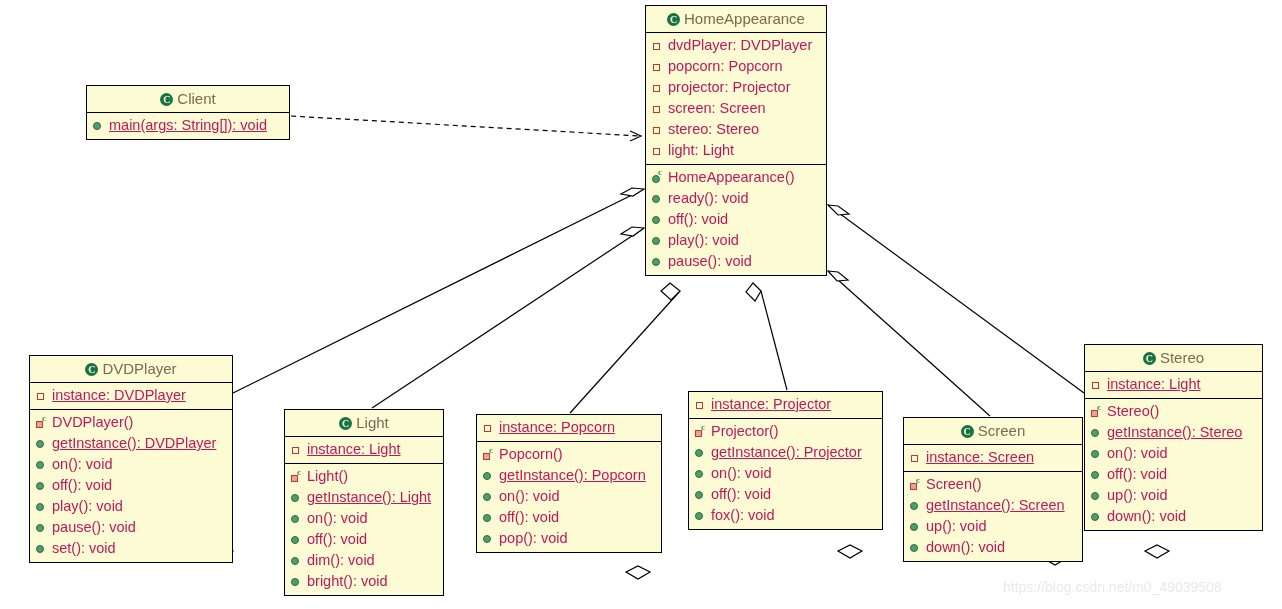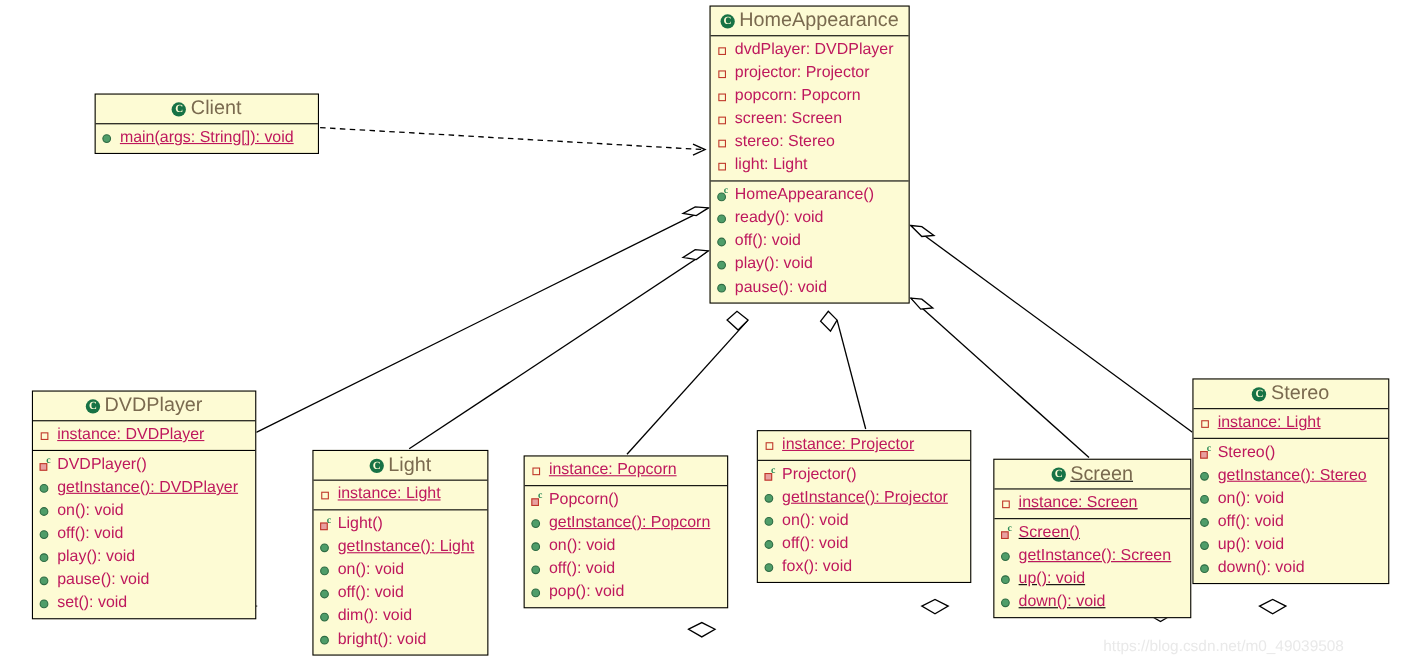--- a/index.html
+++ b/index.html
@@ -24,21 +24,21 @@
   }
   .uml-class {
     position: absolute;
     box-sizing: border-box;
     background: #fdfbd4;
     border: 1px solid #000000;
     z-index: 5;
   }
   .class-title {
     text-align: center;
-    font-size: 18px;
+    font-size: 15px;
     color: #7a6a4f;
     padding: 4px 8px 5px 8px;
     border-bottom: 1px solid #000000;
     white-space: nowrap;
     line-height: 17px;
   }
   .compartment {
     padding: 2px 0 3px 0;
     border-bottom: 1px solid #000000;
   }
@@ -221,25 +221,25 @@
       </div>
       <div class="uml-class" style="left: 645px; top: 5px; width: 182px;">
         <div class="class-title"><span class="ico-class"></span><span>HomeAppearance</span></div>
         <div class="compartment">
           <div class="member">
             <span class="ico ico-priv-field"></span>
             <span class="label">dvdPlayer: DVDPlayer</span>
           </div>
           <div class="member">
             <span class="ico ico-priv-field"></span>
+            <span class="label">popcorn: Popcorn</span>
+          </div>
+          <div class="member">
+            <span class="ico ico-priv-field"></span>
             <span class="label">projector: Projector</span>
-          </div>
-          <div class="member">
-            <span class="ico ico-priv-field"></span>
-            <span class="label">popcorn: Popcorn</span>
           </div>
           <div class="member">
             <span class="ico ico-priv-field"></span>
             <span class="label">screen: Screen</span>
           </div>
           <div class="member">
             <span class="ico ico-priv-field"></span>
             <span class="label">stereo: Stereo</span>
           </div>
           <div class="member">
@@ -397,21 +397,21 @@
           <div class="member">
             <span class="ico ico-pub-method"></span>
             <span class="label">off(): void</span>
           </div>
           <div class="member">
             <span class="ico ico-pub-method"></span>
             <span class="label">fox(): void</span>
           </div>
         </div>
       </div>
-      <div class="uml-class" style="left: 903px; top: 417px; width: 180px; text-decoration: underline;">
+      <div class="uml-class" style="left: 903px; top: 417px; width: 180px;">
         <div class="class-title"><span class="ico-class"></span><span>Screen</span></div>
         <div class="compartment">
           <div class="member">
             <span class="ico ico-priv-field"></span>
             <span class="label static">instance: Screen</span>
           </div>
         </div>
         <div class="compartment last">
           <div class="member">
             <span class="ico ico-priv-ctor"></span>

